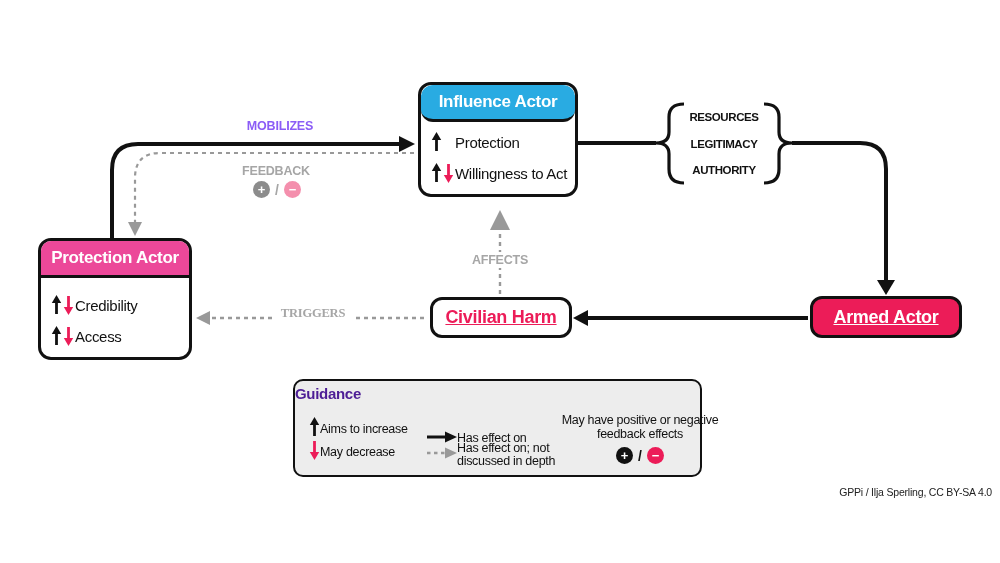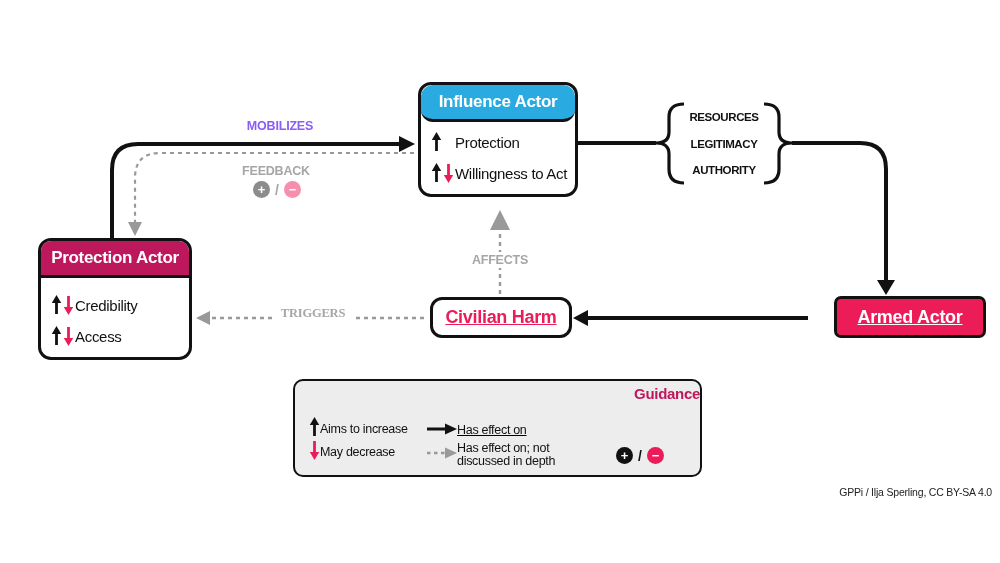--- a/index.html
+++ b/index.html
@@ -22,21 +22,21 @@
     background:#fff;
     overflow:hidden;
   }
   .node-header {
     height:37px;
     display:flex; align-items:center; justify-content:center;
     color:#fff; font-weight:bold; font-size:17px; letter-spacing:-0.3px;
     border-bottom:3px solid #111;
   }
   .hdr-blue { background:#29ABE2;border-radius:12px; }
-  .hdr-black { background:#be185d; }
+  .hdr-black { background:#ec4899; }
   .node-body { padding:7px 0 0 10px; }
   .node-body-p { padding-top:14px; }
   .row { display:flex; align-items:center; height:26px; margin-bottom:5px; }
   .icons { width:24px; display:flex; align-items:center; gap:1px; flex-shrink:0; }
   .row-label { font-size:15px; color:#111; letter-spacing:-0.3px; font-weight:500; white-space:nowrap; }
 
   .pill {
     position:absolute;
     border:3px solid #111;
     display:flex; align-items:center; justify-content:center;
@@ -71,22 +71,22 @@
     height:26.5px; line-height:26.5px; text-align:center;
     font-weight:bold; font-size:11.5px; letter-spacing:-0.4px; color:#111;
     white-space:nowrap;
   }
 
   
   .guidance {
     position:absolute; left:293px; top:379px; width:409px; height:98px;
     background:#EDEDED; border:2.5px solid #111; border-radius:10px;
   }
-  .g-title { position:absolute; left:0; right:0; top:4px; text-align:right;
-    font-weight:bold; font-size:15px; color:#be185d; letter-spacing:-0.3px; }
+  .g-title { position:absolute; left:0; right:0; top:4px; text-align:left;
+    font-weight:bold; font-size:15px; color:#4c1d95; letter-spacing:-0.3px; }
   .g-row { position:absolute; display:flex; align-items:center; }
   .g-label { font-size:12.5px; color:#111; letter-spacing:-0.3px; line-height:13px; }
   .g-label-wrap { width:114px; white-space:normal; }
   .g-c3text { position:absolute; left:260px; top:32px; width:170px; text-align:center;
     font-size:12.5px; color:#111; letter-spacing:-0.3px; line-height:14px; }
 
   .attribution {
     position:absolute; right:8px; top:486px;
     font-size:10.5px; color:#222; letter-spacing:-0.2px;
   }
@@ -193,21 +193,21 @@
           <svg width="11" height="20" viewBox="0 0 11 20">
               <line x1="5.5" y1="1" x2="5.5" y2="14" stroke="#EC1C58" stroke-width="2.8"></line>
               <polygon points="5.5,20 0.8,12 10.2,12" fill="#EC1C58"></polygon>
             </svg>
         </span>
         <span class="row-label">Access</span>
       </div>
     </div>
   </div>
 
-  <div class="pill" style="left:810px; top:296px; width:152px; height:42px; background:#EC1C58; color:#fff; border-radius:7px;margin-left:24px;">Armed Actor</div>
+  <div class="pill" style="left:810px; top:296px; width:152px; height:42px; background:#EC1C58; color:#fff; border-radius:12px;">Armed Actor</div>
 
   <div class="pill" style="left:430px; top:297px; width:142px; height:41px; color:#EC1C58; border-radius:12px;">Civilian Harm</div>
 
   <div class="guidance">
     <div class="g-title">Guidance</div>
 
     <div class="g-row" style="left:14px; top:36px;">
       <span>
         <svg width="11" height="20" viewBox="0 0 11 20">
             <line x1="5.5" y1="19" x2="5.5" y2="6" stroke="#111" stroke-width="2.8"></line>
@@ -220,40 +220,41 @@
     <div class="g-row" style="left:14px; top:59px;">
       <span>
         <svg width="11" height="20" viewBox="0 0 11 20">
             <line x1="5.5" y1="1" x2="5.5" y2="14" stroke="#EC1C58" stroke-width="2.8"></line>
             <polygon points="5.5,20 0.8,12 10.2,12" fill="#EC1C58"></polygon>
           </svg>
       </span>
       <span class="g-label">May decrease</span>
     </div>
 
-    <div class="g-row" style="left:132px; top:40px;text-decoration:underline;">
+    <div class="g-row" style="left:132px; top:48px;">
       <span>
         <svg width="30" height="12" viewBox="0 0 30 12">
             <line x1="0" y1="6" x2="20" y2="6" stroke="#111" stroke-width="3"></line>
             <polygon points="30,6 18,0.5 18,11.5" fill="#111"></polygon>
           </svg>
       </span>
       <span class="g-label">Has effect on</span>
     </div>
 
     <div class="g-row" style="left:132px; top:61px; align-items:flex-start;">
       <span style="margin-top:3px;">
         <svg width="30" height="12" viewBox="0 0 30 12">
             <line x1="0" y1="6" x2="20" y2="6" stroke="#999999" stroke-width="2.4" stroke-dasharray="3.5 3.5"></line>
             <polygon points="30,6 18,0.5 18,11.5" fill="#999999"></polygon>
           </svg>
       </span>
       <span class="g-label g-label-wrap">Has effect on; not discussed in depth</span>
     </div>
 
+    <div class="g-c3text">May have positive or negative feedback effects</div>
     <div class="signs" style="left:260px; top:66px; width:170px;">
       <span class="sign sign-black">+</span>
       <span class="slash-dark">/</span>
       <span class="sign sign-pink">−</span>
     </div>
   </div>
 
   <div class="attribution">GPPi / Ilja Sperling, CC BY-SA 4.0</div>
 
 </div>

